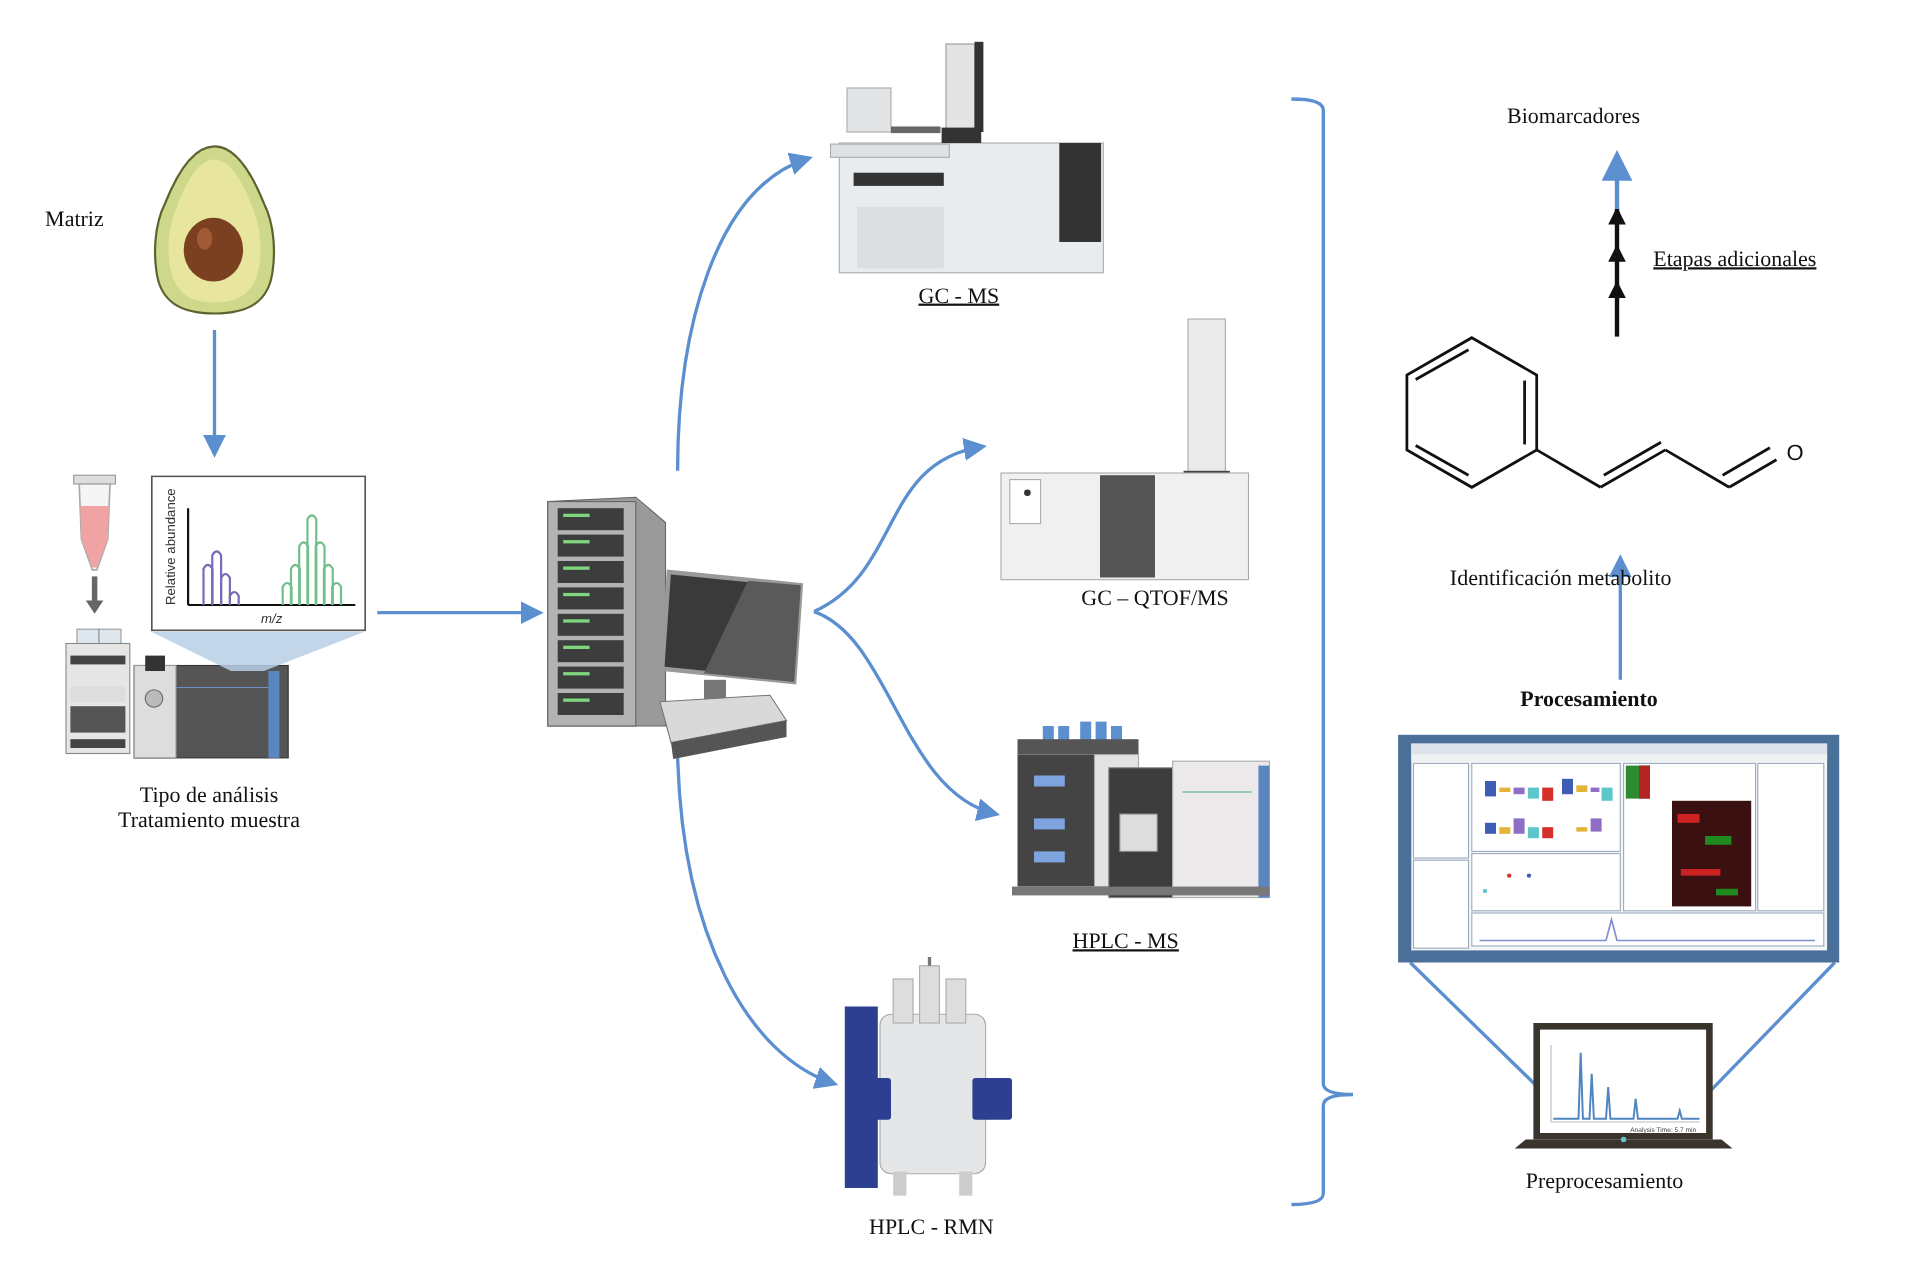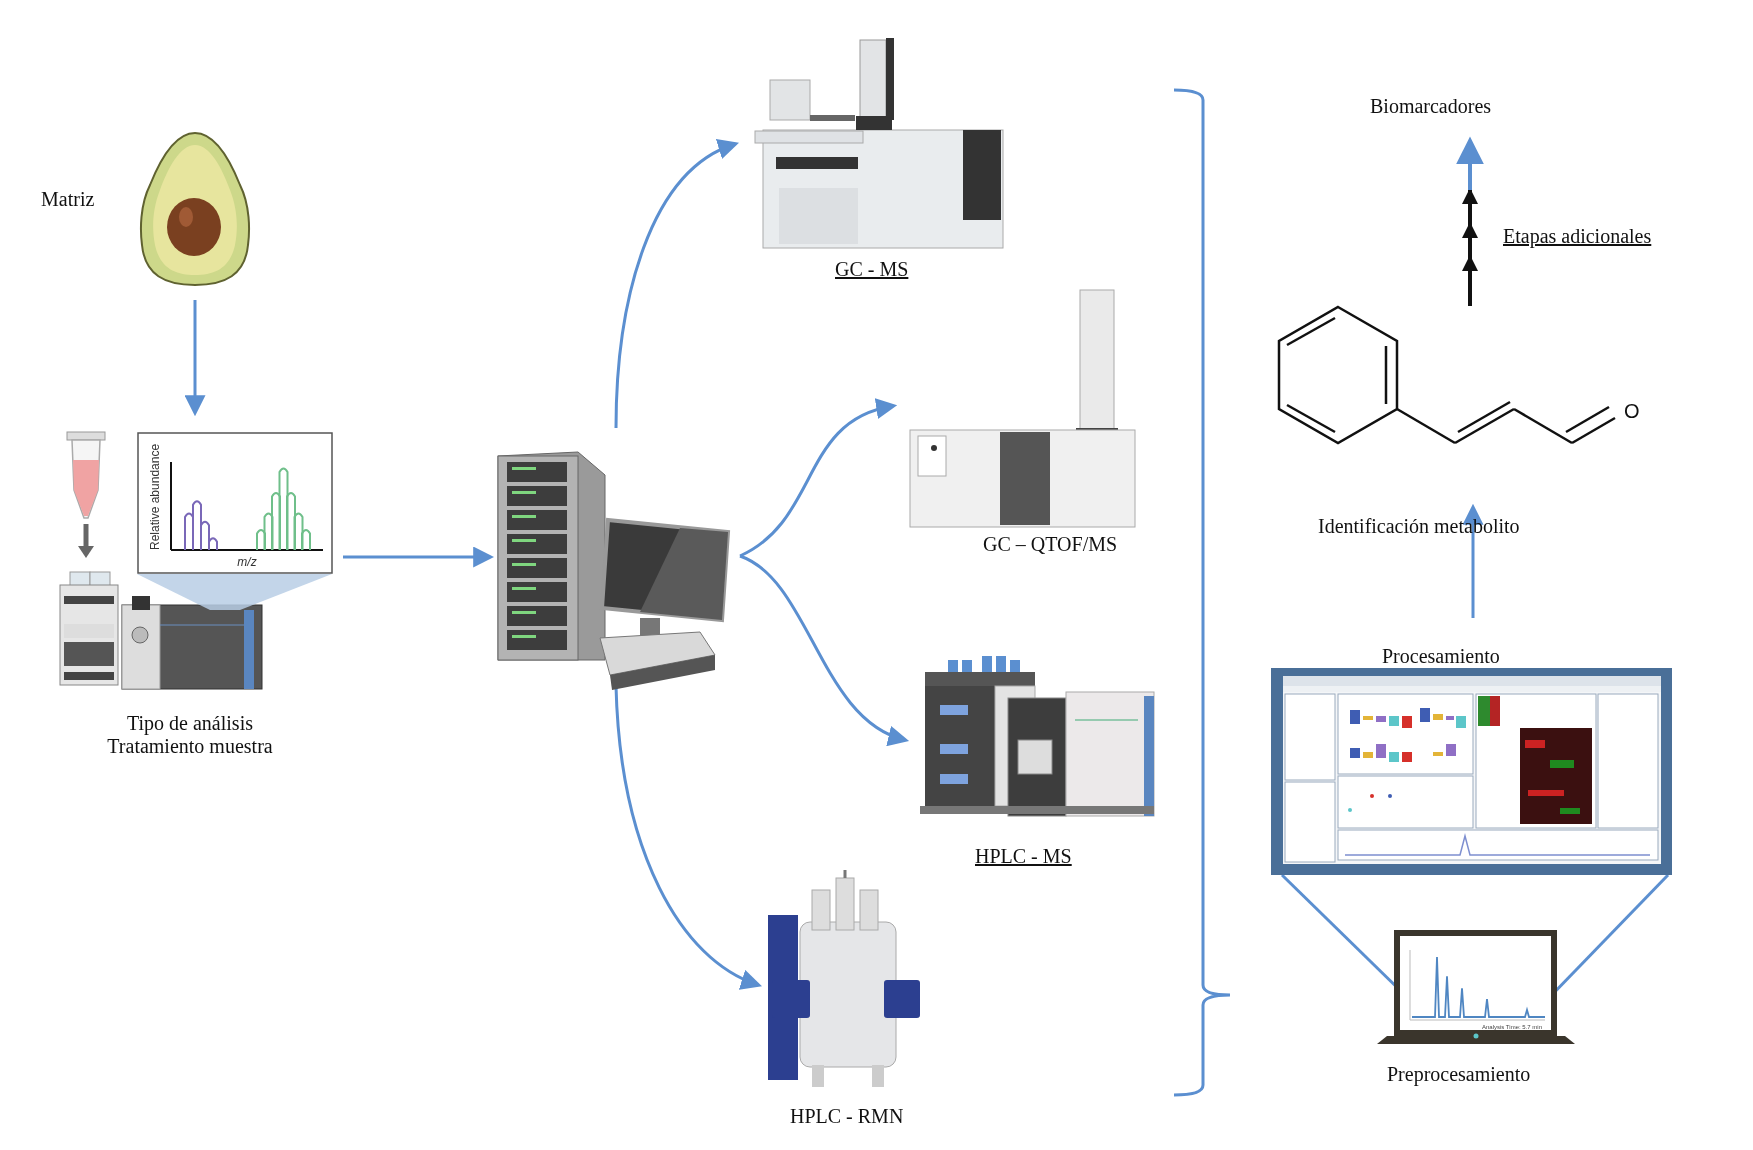--- a/index.html
+++ b/index.html
@@ -260,14 +260,14 @@
   <div style="margin-top:4px;">Tipo de análisis</div>
   <div>Tratamiento muestra</div>
 </div>
 <div class="lbl" style="left:835px; top:258px;text-decoration:underline;">GC - MS</div>
 <div class="lbl" style="left:983px; top:533px;">GC – QTOF/MS</div>
 <div class="lbl" style="left:975px; top:845px;text-decoration:underline;">HPLC - MS</div>
 <div class="lbl" style="left:790px; top:1105px;">HPLC - RMN</div>
 <div class="lbl" style="left:1370px; top:95px;">Biomarcadores</div>
 <div class="lbl" style="left:1503px; top:225px;text-decoration:underline;">Etapas adicionales</div>
 <div class="lbl" style="left:1318px; top:472px;margin-top:43px;">Identificación metabolito</div>
-<div class="lbl" style="left:1382px; top:645px;">Procesamiento</div>
+<div class="lbl" style="left:1382px; top:625px;font-weight:bold;">Procesamiento</div>
 <div class="lbl" style="left:1387px; top:1063px;">Preprocesamiento</div>
 
 </body></html>

